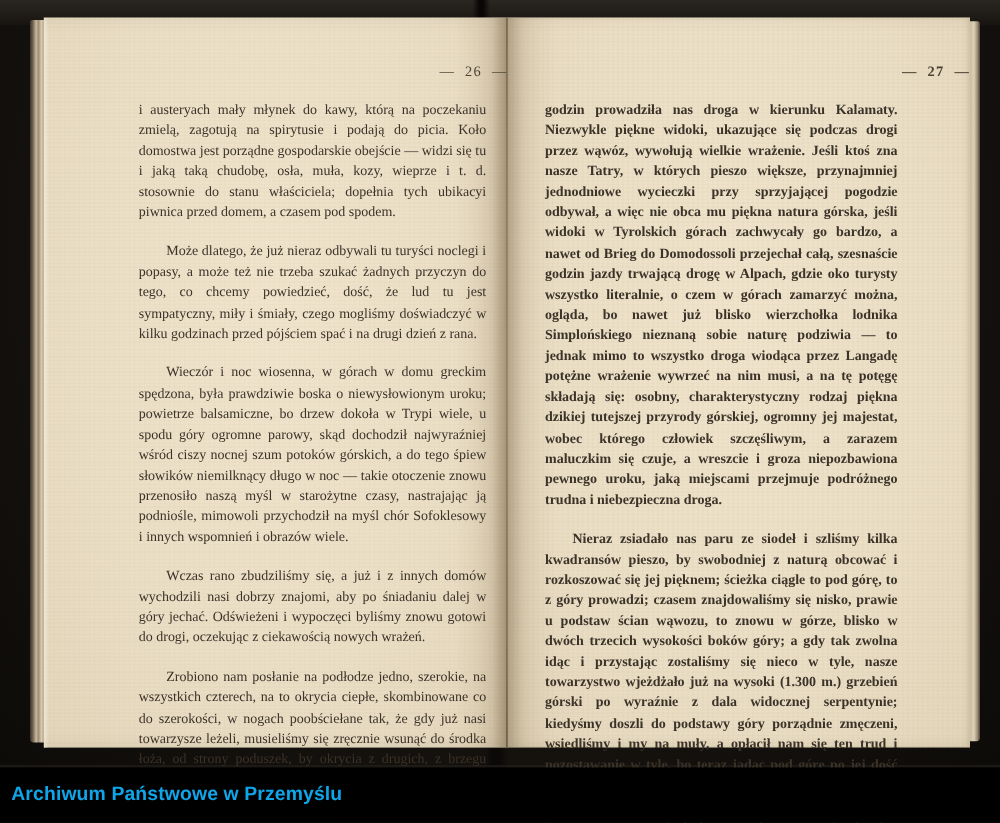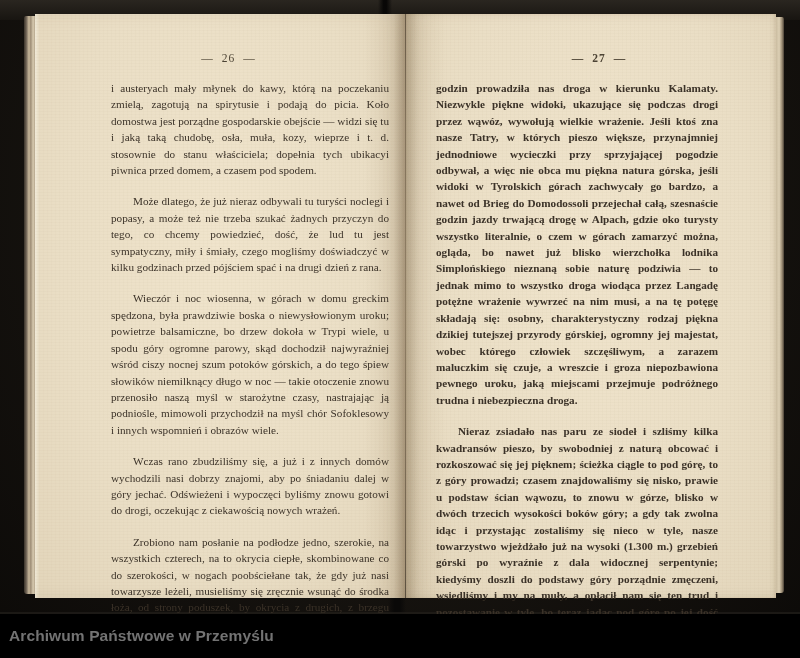--- a/index.html
+++ b/index.html
@@ -145,21 +145,21 @@
     top: 0;
     height: 584px;
   }
   .page-left  { left: 11px;  width: 371px; }
   .page-right { left: 382px; width: 370px; font-weight: bold; }
 
   .folio {
     position: absolute;
     top: 38px;
     left: 16px; right: 0;
-    text-align: center;
+    text-align: right;
     font-size: 11.5px;
     letter-spacing: 1px;
     color: #4c4334;
   }
   .folio .num { margin: 0 8px; }
 
   .col {
     position: absolute;
     top: 66px;
     font-size: 11.2px;
@@ -219,21 +219,21 @@
     position: absolute;
     left: 0;
     bottom: 0;
     width: 800px;
     height: 44px;
     background: #000;
     display: flex;
     align-items: center;
   }
   .watermark-text {
-    color: #737373;
+    color: #0ea5e9;
     font-family: "Liberation Sans", sans-serif;
     font-size: 15.5px;
     font-weight: bold;
     margin-left: 9px;
     letter-spacing: .1px;
   }
 </style>
 </head>
 <body>
 

